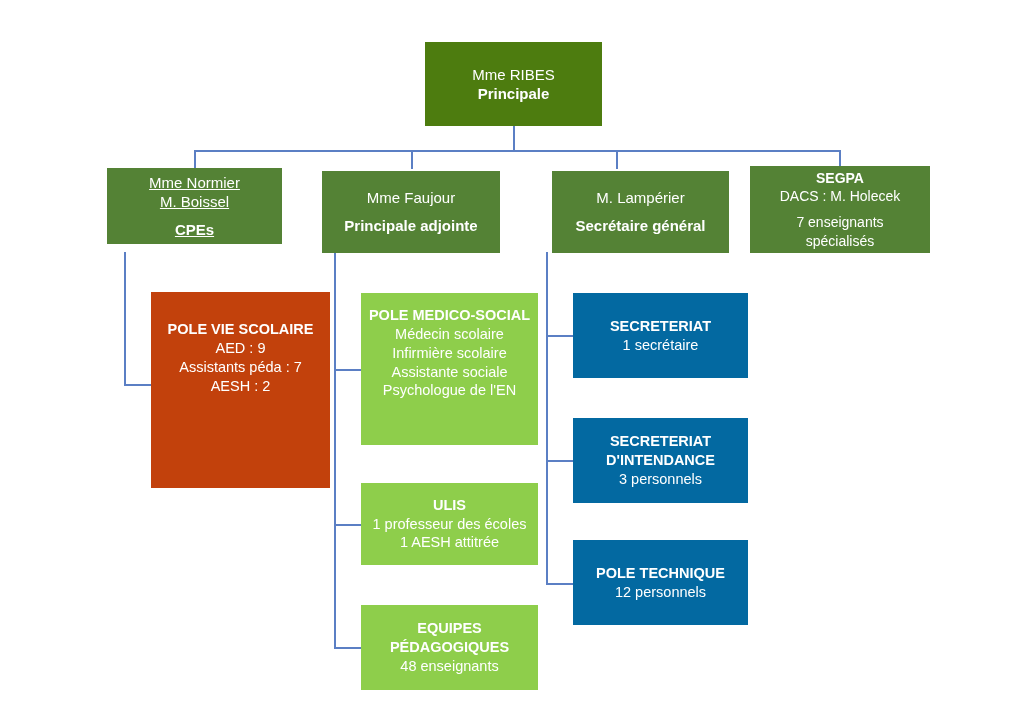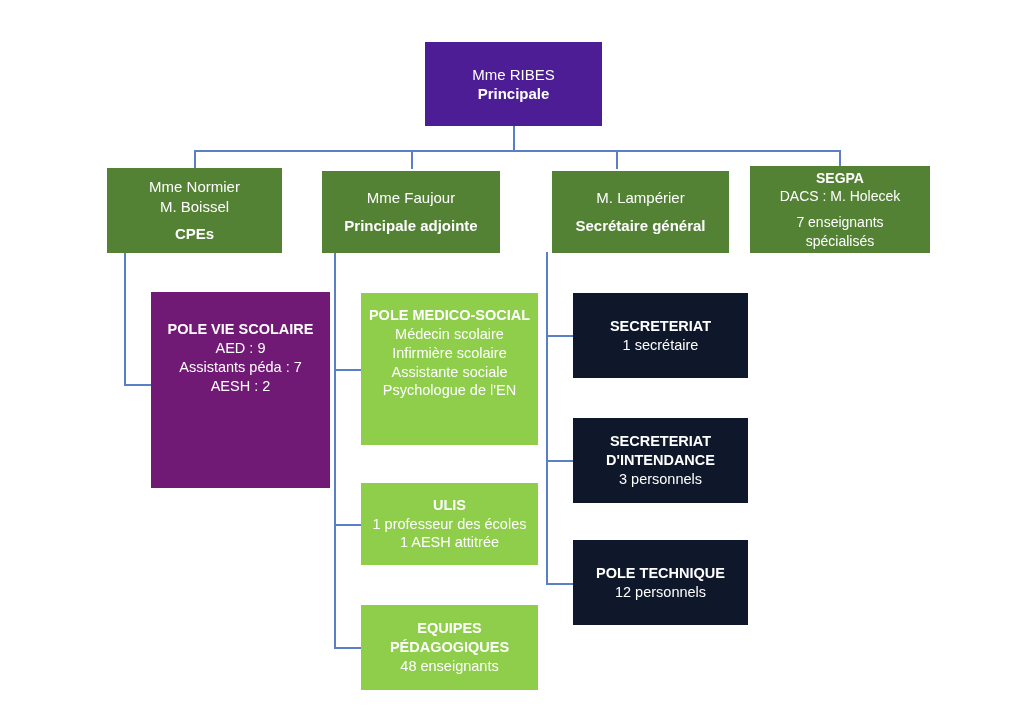--- a/index.html
+++ b/index.html
@@ -39,25 +39,25 @@
     line-height: 1.30;
   }
   .node .ln {
     display: block;
     width: 100%;
   }
   .node .b { font-weight: bold; }
   .node .sp { height: 0.55em; }
 
   
-  .n-dark  { background: #4c1d95; }
+  .n-dark  { background: #4d7c0f; }
   .n-mid   { background: #548235; }
-  .n-light { background: #701a75; }
+  .n-light { background: #c2410c; }
   .n-lime  { background: #8ece4b; }
-  .n-emer  { background: #0f172a; }
+  .n-emer  { background: #0369a1; }
 
   
   .vc { justify-content: center; }
   .vt { justify-content: flex-start; }
 </style>
 </head>
 <body>
 
 <div id="canvas">
 
@@ -81,21 +81,21 @@
   <div class="conn v" style="left:546px; top:252px; height:332px;"></div>
   <div class="conn h" style="left:546px; top:335px; width:28px;"></div>
   <div class="conn h" style="left:546px; top:460px; width:28px;"></div>
   <div class="conn h" style="left:546px; top:583px; width:28px;"></div>
 
   <div class="node n-dark vc" style="left:425px; top:42px; width:177px; height:84px; font-size:15px;">
     <span class="ln">Mme RIBES</span>
     <span class="ln b">Principale</span>
   </div>
 
-  <div class="node n-mid vc" style="left:107px; top:168px; width:175px; height:85px; font-size:15px;">
+  <div class="node n-mid vc" style="left:107px; top:168px; width:175px; height:76px; font-size:15px;text-decoration:underline;">
     <span class="ln">Mme Normier</span>
     <span class="ln">M. Boissel</span>
     <span class="sp"></span>
     <span class="ln b">CPEs</span>
   </div>
 
   <div class="node n-mid vc" style="left:322px; top:171px; width:178px; height:82px; font-size:15px;">
     <span class="ln">Mme Faujour</span>
     <span class="sp"></span>
     <span class="ln b">Principale adjointe</span>

